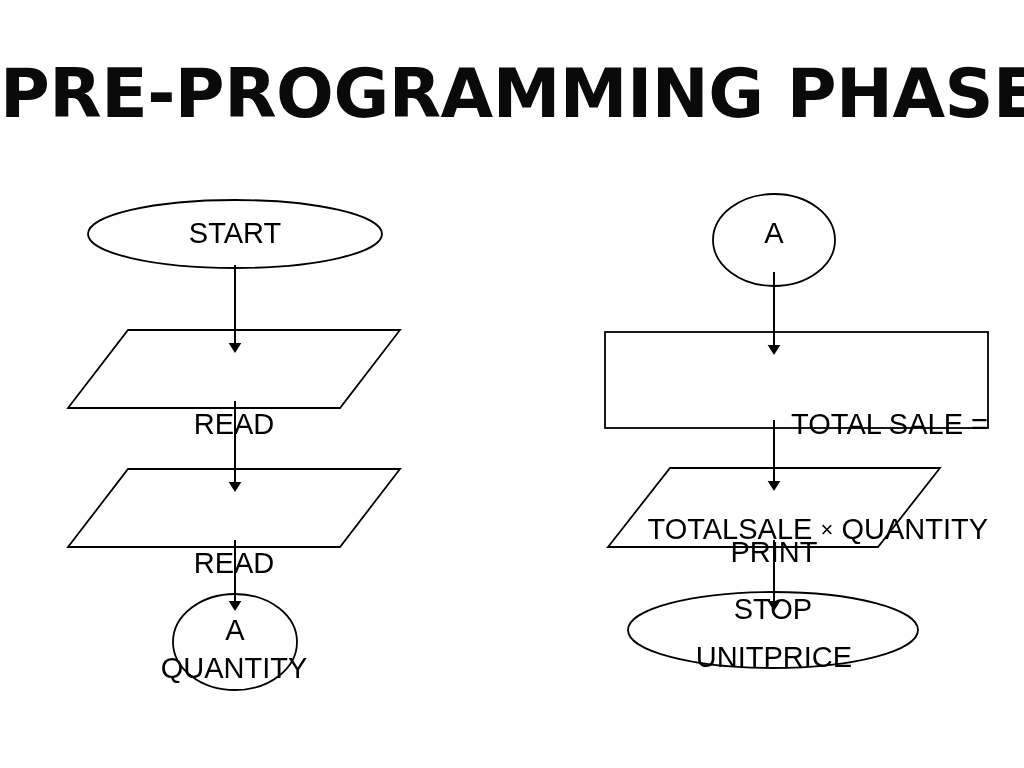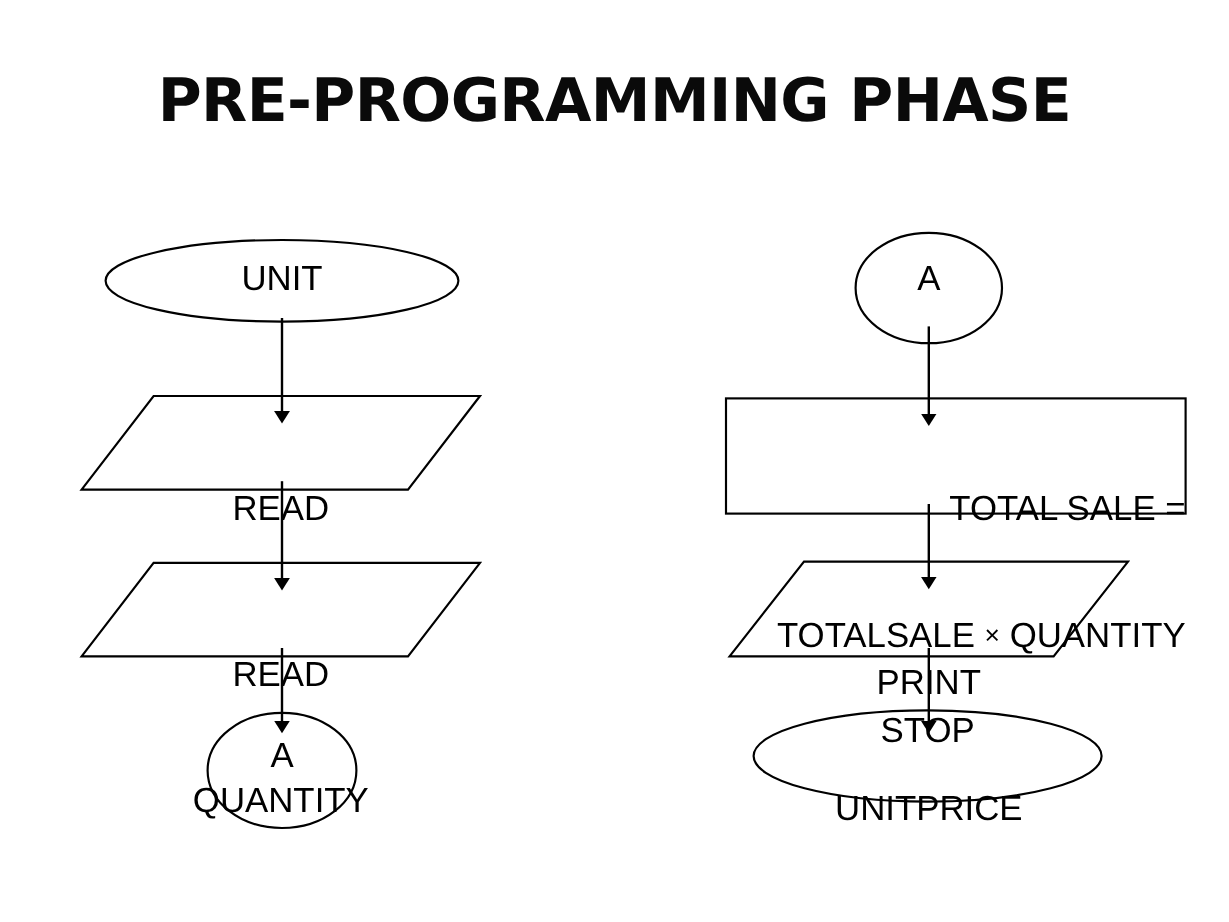--- a/index.html
+++ b/index.html
@@ -22,21 +22,21 @@
     background: #ffffff;
   }
   #slide-title {
     position: absolute;
     left: 0;
     top: 58px;
     width: 1024px;
     text-align: center;
     font-family: "DejaVu Sans", sans-serif;
     font-weight: bold;
-    font-size: 50px;
+    font-size: 68px;
     letter-spacing: -0.5px;
     line-height: 1.05;
     color: #0a0a0a;
     white-space: nowrap;
   }
   #flow-canvas {
     position: absolute;
     left: 0;
     top: 0;
     width: 1024px;
@@ -95,40 +95,40 @@
       <line x1="235" y1="265" x2="235" y2="349" marker-end="url(#arrowhead)"></line>
       <line x1="235" y1="401" x2="235" y2="488" marker-end="url(#arrowhead)"></line>
       <line x1="235" y1="540" x2="235" y2="607" marker-end="url(#arrowhead)"></line>
 
       <line x1="774" y1="272" x2="774" y2="351" marker-end="url(#arrowhead)"></line>
       <line x1="774" y1="420" x2="774" y2="487" marker-end="url(#arrowhead)"></line>
       <line x1="774" y1="540" x2="774" y2="607" marker-end="url(#arrowhead)"></line>
     </g>
   </svg>
 
-  <div class="node-label" style="left:85px; top:216px; width:300px;">UNIT</div>
+  <div class="node-label" style="left:85px; top:216px; width:300px;">START</div>
 
   <div class="node-label" style="left:84px; top:337px; width:300px;">
     <div>READ</div>
   </div>
 
   <div class="node-label" style="left:84px; top:476px; width:300px;">
     <div>READ</div>
     <div>QUANTITY</div>
   </div>
 
   <div class="node-label" style="left:135px; top:613px; width:200px;">A</div>
 
   <div class="node-label" style="left:674px; top:216px; width:200px;">A</div>
 
   <div class="node-label" style="left:605px; top:337px; width:383px;text-align:right;">
     <div>TOTAL SALE =</div>
     <div><span>TOTALSALE </span><span class="mult">×</span><span> QUANTITY</span></div>
   </div>
 
-  <div class="node-label" style="left:624px; top:482px; width:300px;">
+  <div class="node-label" style="left:624px; top:465px; width:300px;">
     <div>PRINT</div>
     <div>UNITPRICE</div>
   </div>
 
   <div class="node-label" style="left:623px; top:592px; width:300px;">STOP</div>
 
 </div>
 
 </body></html>

